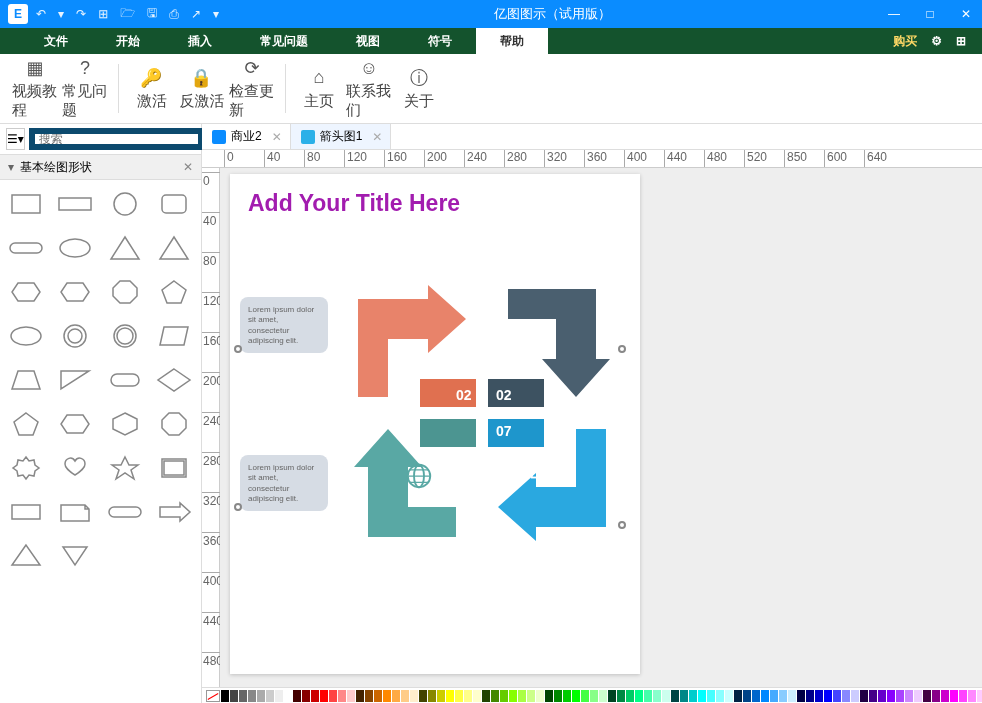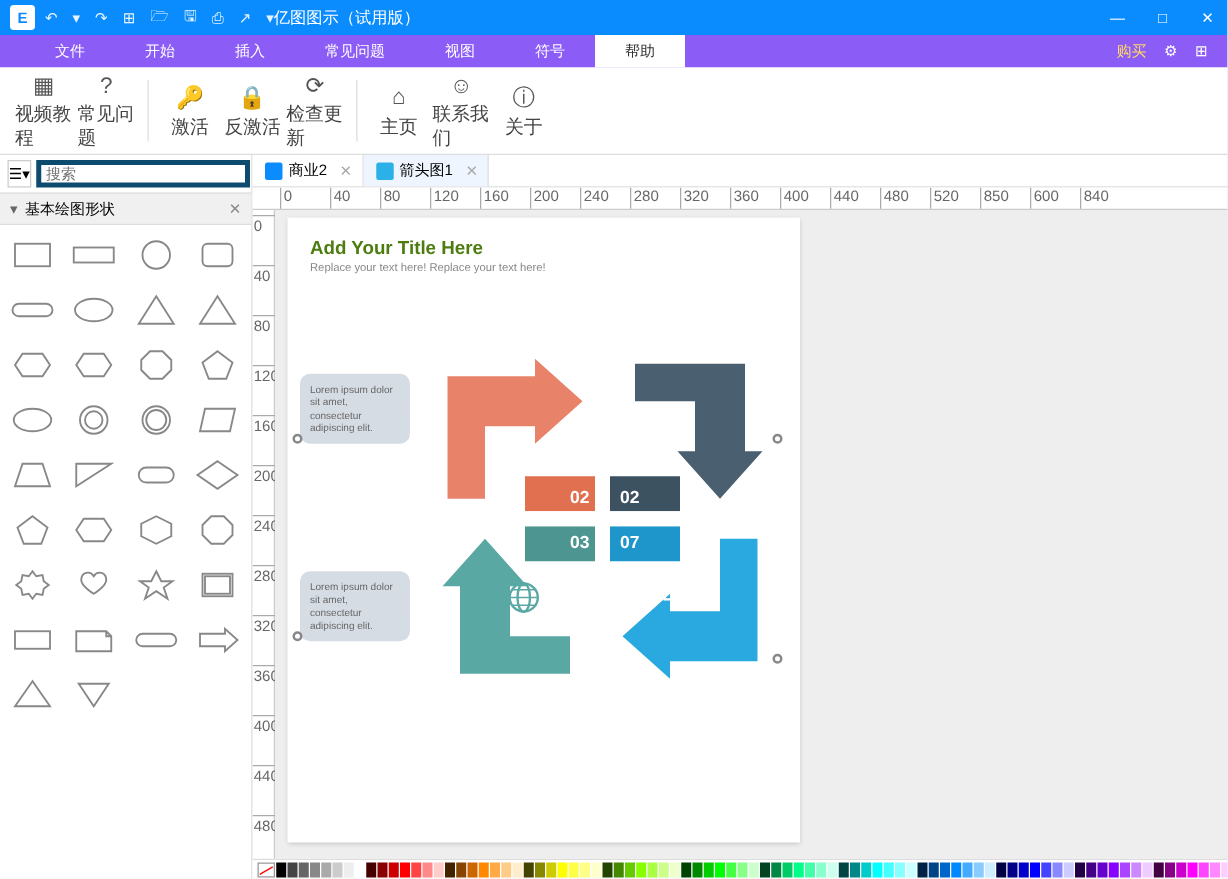--- a/index.html
+++ b/index.html
@@ -1,42 +1,42 @@
 <!DOCTYPE html>
 <html><head>
 <meta charset="utf-8">
 <style>
 *{margin:0;padding:0;box-sizing:border-box;font-family:"Microsoft YaHei",Arial,sans-serif;font-size:12px;}
 body{width:982px;height:703px;overflow:hidden;background:#f5f5f5;}
 .titlebar{height:28px;background:#0a8cff;display:flex;align-items:center;color:#fff;padding:0 8px;}
 .titlebar .logo{width:20px;height:20px;background:#fff;border-radius:3px;display:flex;align-items:center;justify-content:center;color:#0a8cff;font-weight:bold;margin-right:8px;}
 .titlebar .qat{display:flex;gap:12px;align-items:center;}
 .titlebar .qat span{cursor:pointer;opacity:0.9;}
-.titlebar .title{flex:1;text-align:left;font-size:13px;}
+.titlebar .title{flex:1;text-align:center;font-size:13px;}
 .titlebar .winbtns{display:flex;gap:20px;}
 .titlebar .winbtns span{cursor:pointer;width:16px;text-align:center;}
-.menubar{height:26px;background:#8b5cf6;display:flex;align-items:center;color:#fff;padding-left:20px;}
+.menubar{height:26px;background:#14532d;display:flex;align-items:center;color:#fff;padding-left:20px;font-weight:bold;}
 .menubar .tab{padding:0 24px;height:26px;line-height:26px;cursor:pointer;}
 .menubar .tab.active{background:#fff;color:#333;}
 .menubar .spacer{flex:1;}
 .menubar .right{display:flex;gap:14px;padding-right:16px;align-items:center;}
 .menubar .right .buy{color:#ffd966;}
 .ribbon{height:70px;background:#fff;border-bottom:1px solid #ddd;display:flex;padding:6px 12px;gap:4px;}
 .ribbon .btn{width:46px;display:flex;flex-direction:column;align-items:center;justify-content:center;cursor:pointer;gap:3px;}
 .ribbon .btn .ico{width:22px;height:22px;display:flex;align-items:center;justify-content:center;font-size:18px;color:#555;}
 .ribbon .btn .lbl{font-size:15px;color:#444;}
 .ribbon .sep{width:1px;background:#ddd;margin:4px 6px;}
 .main{display:flex;height:579px;}
 .leftpanel{width:202px;background:#fff;border-right:1px solid #ddd;display:flex;flex-direction:column;}
 .lp-head{height:28px;display:flex;align-items:center;padding:0 8px;border-bottom:1px solid #eee;}
 .lp-head .title{flex:1;color:#555;}
 .lp-head .collapse{color:#888;cursor:pointer;}
 .lp-search{height:30px;display:flex;align-items:center;padding:3px 6px;gap:4px;}
 .lp-search .ddl{width:24px;height:22px;border:1px solid #ccc;display:flex;align-items:center;justify-content:center;cursor:pointer;}
-.lp-search input{flex:1;height:22px;border:4px solid #0c4a6e;padding:4px 4px;}
+.lp-search input{flex:1;height:22px;border:6px solid #0c4a6e;padding:4px 4px;}
 .lp-search .sico{width:22px;height:22px;display:flex;align-items:center;justify-content:center;border:1px solid #ccc;border-left:none;cursor:pointer;}
 .lp-search .sw{width:18px;cursor:pointer;color:#888;}
 .lp-cat{height:26px;background:#f0f0f0;display:flex;align-items:center;padding:0 8px;border-top:1px solid #ddd;border-bottom:1px solid #ddd;}
 .lp-cat .arr{margin-right:6px;color:#666;}
 .lp-cat .x{margin-left:auto;color:#888;cursor:pointer;}
 .lp-shapes{flex:1;overflow-y:auto;padding:6px;}
 .shape-grid{display:grid;grid-template-columns:repeat(4,1fr);gap:8px;}
 .shape{width:40px;height:36px;display:flex;align-items:center;justify-content:center;cursor:pointer;}
 .shape svg{width:36px;height:30px;}
 .shape svg *{fill:none;stroke:#888;stroke-width:1.5;}
@@ -47,21 +47,21 @@
 .doctab .ico.g{background:#2bb0e8;}
 .doctab .x{position:absolute;right:8px;color:#aaa;}
 .doctab.active{background:#eef5ff;}
 .ruler-h{height:18px;background:#fff;border-bottom:1px solid #ccc;display:flex;overflow:hidden;position:relative;font-size:9px;color:#666;}
 .ruler-h .tick{position:absolute;top:0;border-left:1px solid #aaa;height:18px;padding-left:2px;}
 .canvas-wrap{flex:1;display:flex;overflow:hidden;}
 .ruler-v{width:18px;background:#fff;border-right:1px solid #ccc;position:relative;font-size:9px;color:#666;}
 .ruler-v .tick{position:absolute;left:0;border-top:1px solid #aaa;width:18px;padding-top:1px;padding-left:1px;}
 .canvas{flex:1;background:#eee;overflow:auto;position:relative;padding:6px;}
 .page{width:410px;background:#fff;box-shadow:0 1px 4px rgba(0,0,0,0.2);margin:0 0 10px 4px;padding:16px 18px;position:relative;min-height:500px;}
-.page h1{font-size:15px;font-weight:bold;color:#4d7c0f;}
+.page h1{font-size:23px;font-weight:bold;color:#a21caf;}
 .page .sub{font-size:9px;color:#888;margin-top:2px;}
 .diagram{margin-top:20px;position:relative;height:340px;}
 .cbox{position:absolute;width:88px;height:56px;background:#d6dce4;border-radius:8px;font-size:8px;color:#666;padding:8px;line-height:1.3;}
 .cbox.c1{left:-8px;top:60px;}
 .cbox.c2{left:-8px;top:218px;}
 .cbox::after{content:"";position:absolute;right:-6px;top:20px;border:6px solid transparent;border-left-color:#d6dce4;}
 .dot{position:absolute;width:8px;height:8px;border:2px solid #888;border-radius:50%;background:#fff;}
 .arrow-block{position:absolute;width:128px;height:128px;}
 .ab1{left:100px;top:42px;}
 .ab2{left:240px;top:42px;}
@@ -367,42 +367,41 @@
         <div class="tick" style="left: 262px;">240</div>
         <div class="tick" style="left: 302px;">280</div>
         <div class="tick" style="left: 342px;">320</div>
         <div class="tick" style="left: 382px;">360</div>
         <div class="tick" style="left: 422px;">400</div>
         <div class="tick" style="left: 462px;">440</div>
         <div class="tick" style="left: 502px;">480</div>
         <div class="tick" style="left: 542px;">520</div>
         <div class="tick" style="left: 582px;">850</div>
         <div class="tick" style="left: 622px;">600</div>
-        <div class="tick" style="left: 662px;">840</div>
+        <div class="tick" style="left: 662px;">640</div>
       </div>
     <div class="canvas-wrap">
       <div class="ruler-v" id="rulerv">
           <div class="tick" style="top: 4px;">0</div>
           <div class="tick" style="top: 44px;">40</div>
           <div class="tick" style="top: 84px;">80</div>
           <div class="tick" style="top: 124px;">120</div>
           <div class="tick" style="top: 164px;">160</div>
           <div class="tick" style="top: 204px;">200</div>
           <div class="tick" style="top: 244px;">240</div>
           <div class="tick" style="top: 284px;">280</div>
           <div class="tick" style="top: 324px;">320</div>
           <div class="tick" style="top: 364px;">360</div>
           <div class="tick" style="top: 404px;">400</div>
           <div class="tick" style="top: 444px;">440</div>
           <div class="tick" style="top: 484px;">480</div>
         </div>
       <div class="canvas">
         <div class="page">
           <h1>Add Your Title Here</h1>
-          <div class="sub">Replace your text here!   Replace your text here!</div>
           <div class="diagram">
             <div class="cbox c1">Lorem ipsum dolor sit amet, consectetur adipiscing elit.</div>
             <div class="cbox c2">Lorem ipsum dolor sit amet, consectetur adipiscing elit.</div>
             <div class="dot" style="left:-14px;top:108px"></div>
             <div class="dot" style="left:-14px;top:266px"></div>
             <div class="dot" style="left:370px;top:108px"></div>
             <div class="dot" style="left:370px;top:284px"></div>
 
             <svg class="arrow-block ab1" viewBox="0 0 128 128">
               <path fill="#e8836a" d="M10 20 h70 v-14 l38 34 -38 34 v-14 h-40 v58 h-30 z"></path>
@@ -427,21 +426,21 @@
 
             <svg class="arrow-block ab3" viewBox="0 0 128 128">
               <path fill="#59a8a4" d="M108 118 h-88 v-70 h-14 l34 -38 34 38 h-14 v40 h48 z"></path>
               <rect x="72" y="0" width="56" height="28" fill="#4c9591"></rect>
             </svg>
             <svg class="cico" style="left:156px;top:224px" viewBox="0 0 24 24">
                 <circle cx="12" cy="12" r="9" fill="none" stroke="#59a8a4" stroke-width="1.5"></circle>
                 <ellipse cx="12" cy="12" rx="4" ry="9" fill="none" stroke="#59a8a4" stroke-width="1.5"></ellipse>
                 <path d="M3 12h18M4 7h16M4 17h16" stroke="#59a8a4" stroke-width="1"></path>
               </svg>
-            <div class="num" style="left:208px;top:186px">03</div>
+            <div class="num" style="left:208px;top:168px">03</div>
 
             <svg class="arrow-block ab4" viewBox="0 0 128 128">
               <path fill="#2aa8e0" d="M118 108 h-70 v14 l-38 -34 38 -34 v14 h40 v-58 h30 z"></path>
               <rect x="0" y="0" width="56" height="28" fill="#1e96cc"></rect>
             </svg>
             <svg class="cico" style="left:280px;top:218px" viewBox="0 0 24 24">
                 <rect x="3" y="6" width="18" height="12" fill="none" stroke="#fff" stroke-width="1.5"></rect>
                 <path d="M3 7l9 6 9-6" fill="none" stroke="#fff" stroke-width="1.5"></path>
               </svg>
             <div class="num" style="left:248px;top:186px">07</div>

